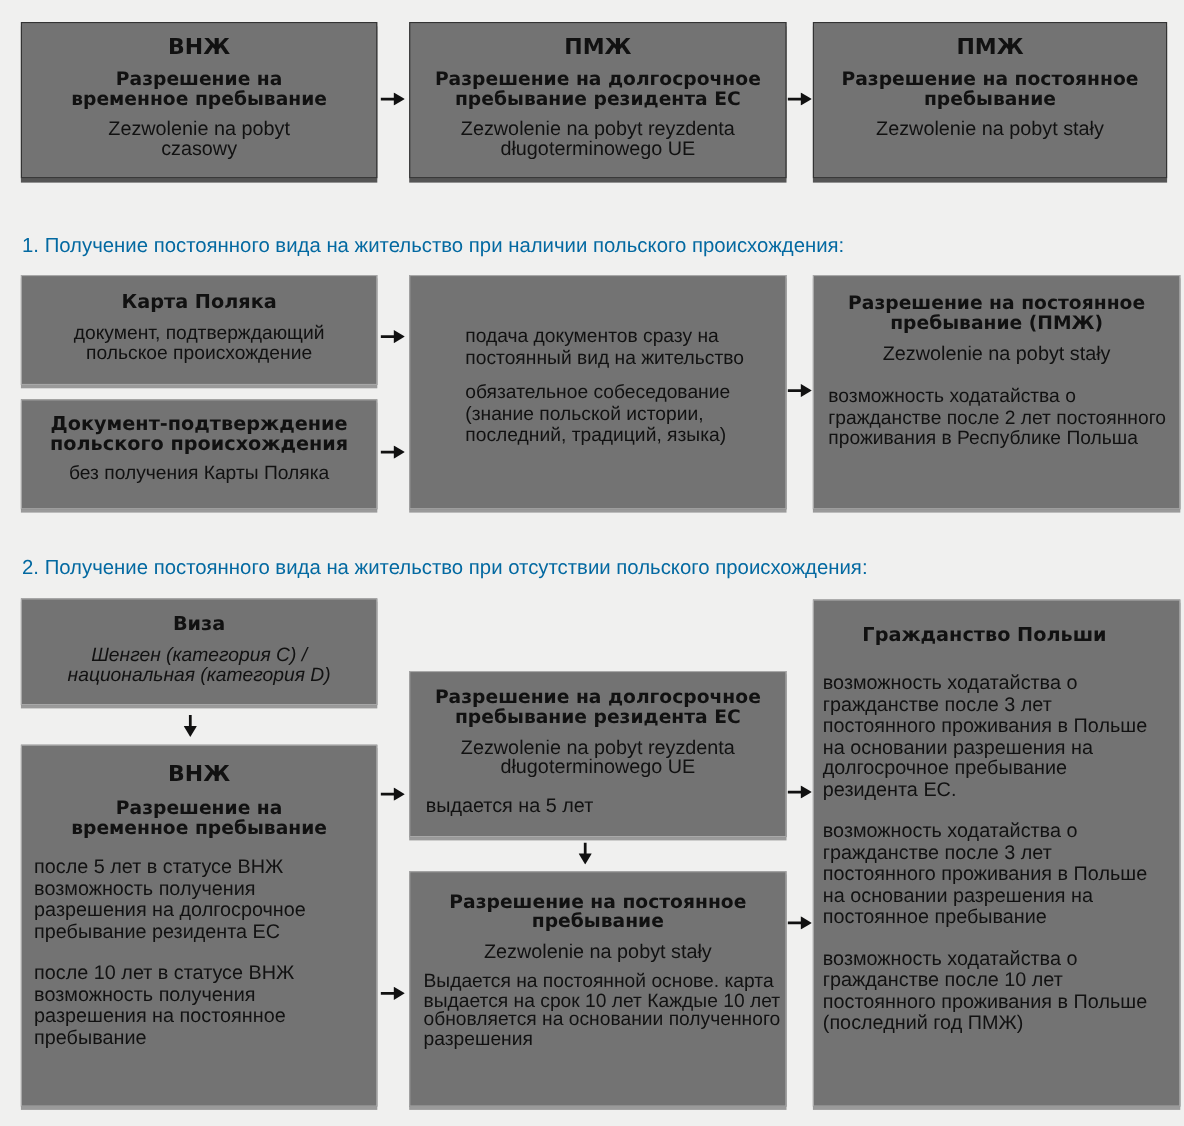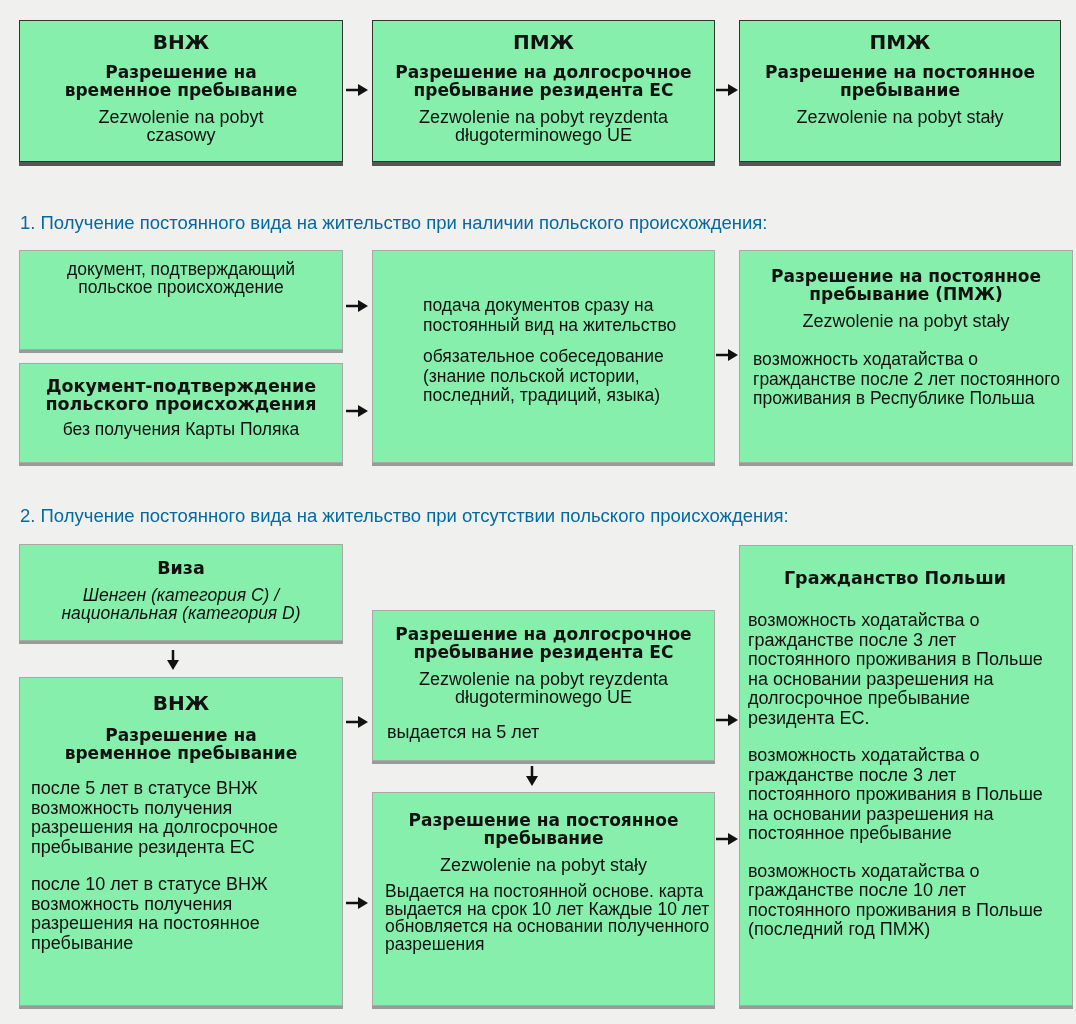--- a/index.html
+++ b/index.html
@@ -1,21 +1,21 @@
 <!DOCTYPE html>
 <html><head>
 <meta charset="utf-8">
 <style>
   html, body { margin:0; padding:0; }
   body {
     width:1076px; height:1024px; background:#f0f0ef; position:relative; overflow:hidden;
     font-family:"DejaVu Sans", sans-serif; color:#111;
   }
   .box {
-    position:absolute; background:#86efac; box-sizing:border-box;
+    position:absolute; background:#737373; box-sizing:border-box;
     border:1px solid #a8a8a8;
     box-shadow: 0 3px 0 0 #9a9a9a;
   }
   .box.strong { border:1px solid #333; box-shadow: 0 4px 0 0 #555; }
   .ttl { font-weight:bold; text-align:center; font-size:19px; line-height:20px; }
   .sub { font-weight:bold; text-align:center; font-size:17px; line-height:18px; }
   .pl { text-align:center; font-size:18px; line-height:18px; font-family:"Liberation Sans", sans-serif; }
   .txt { font-size:17.5px; line-height:19.5px; font-family:"Liberation Sans", sans-serif; }
   .heading {
     position:absolute; left:20px; font-size:18.5px; font-family:"Liberation Sans", sans-serif; color:#0369a1;
@@ -53,20 +53,21 @@
 
 <div class="box strong" style="left:739px;top:20px;width:322px;height:142px;">
   <div class="ttl" style="margin-top:11px;font-size:20px;">ПМЖ</div>
   <div class="sub" style="margin:11px 6px 0;">Разрешение на постоянное пребывание</div>
   <div class="pl" style="margin:9px 50px 0;">Zezwolenie na pobyt stały</div>
 </div>
 
 <div class="heading" style="top:212px;">1. Получение постоянного вида на жительство при наличии польского происхождения:</div>
 
 <div class="box" style="left:19px;top:250px;width:324px;height:100px;">
+  <div class="sub" style="margin-top:15px;font-size:17.5px;">Карта Поляка</div>
   <div class="pl" style="margin:9px 8px 0;font-size:17.5px;">документ, подтверждающий польское происхождение</div>
 </div>
 <div class="arrow" style="left:346px;top:300px;">
     <svg width="22" height="12">
       <line x1="0" y1="6" x2="14" y2="6" stroke="#111" stroke-width="2.5"></line>
       <polygon points="12,0 22,6 12,12" fill="#111"></polygon>
     </svg>
   </div>
 
 <div class="box" style="left:19px;top:363px;width:324px;height:100px;">

